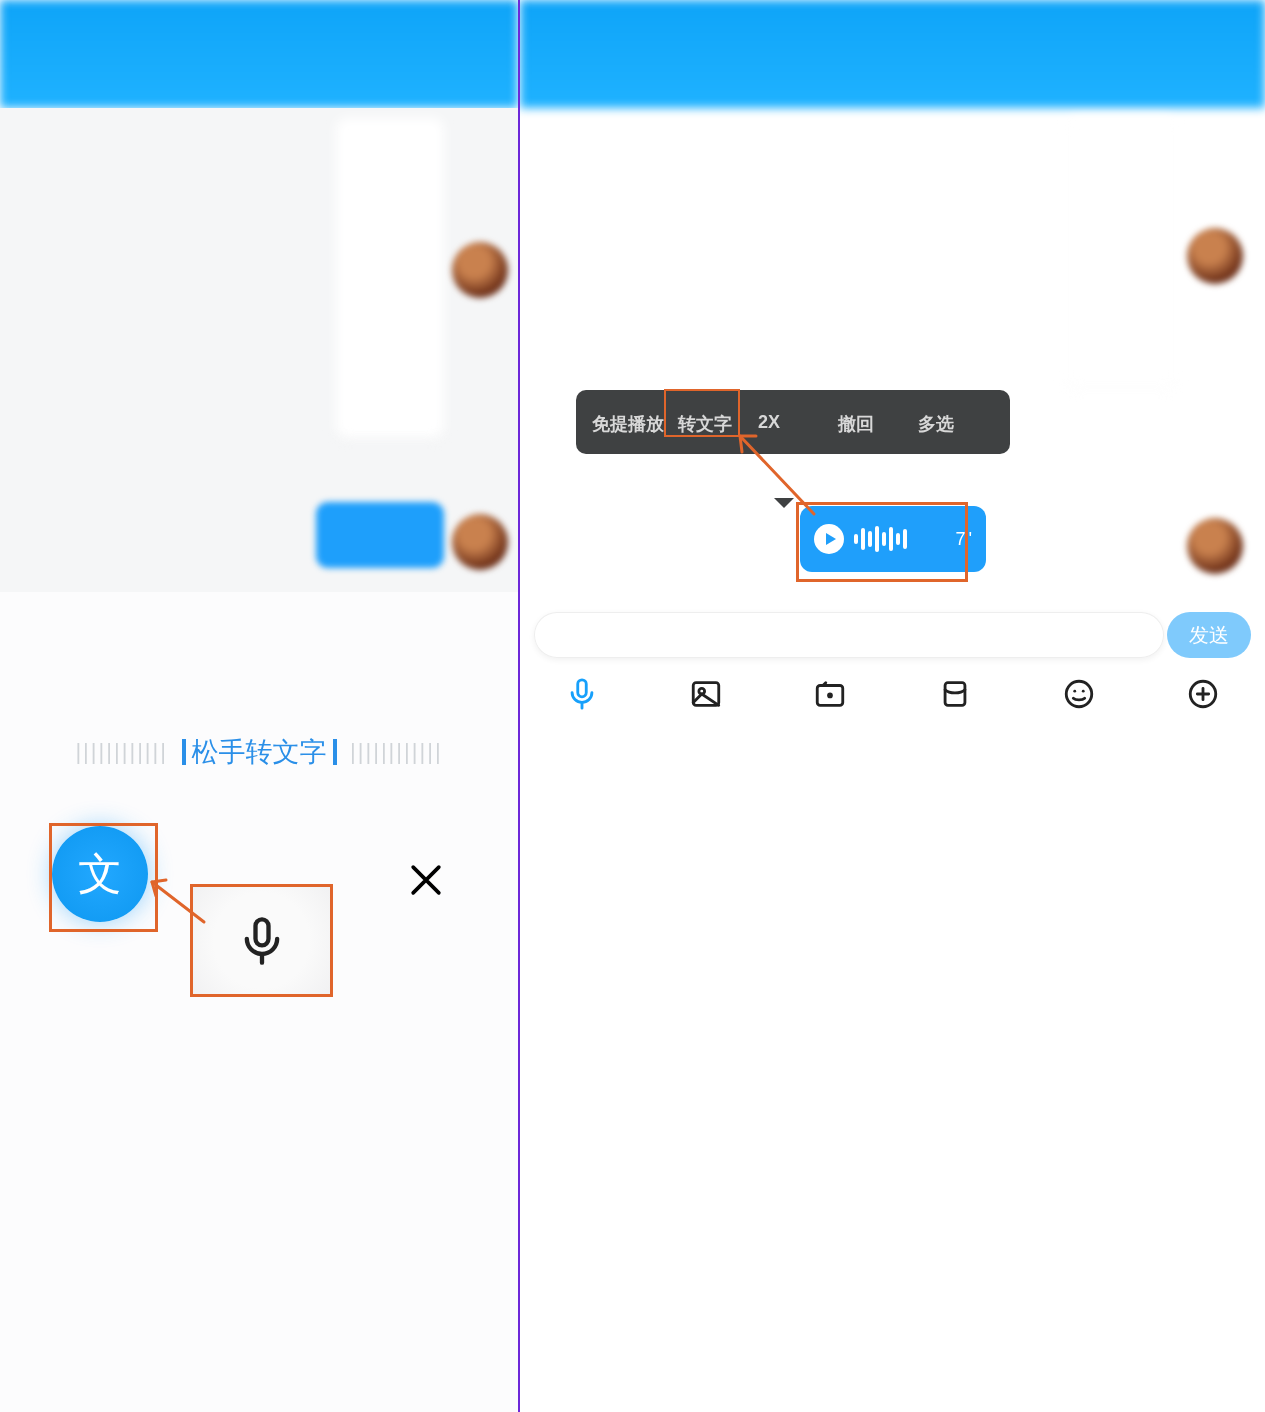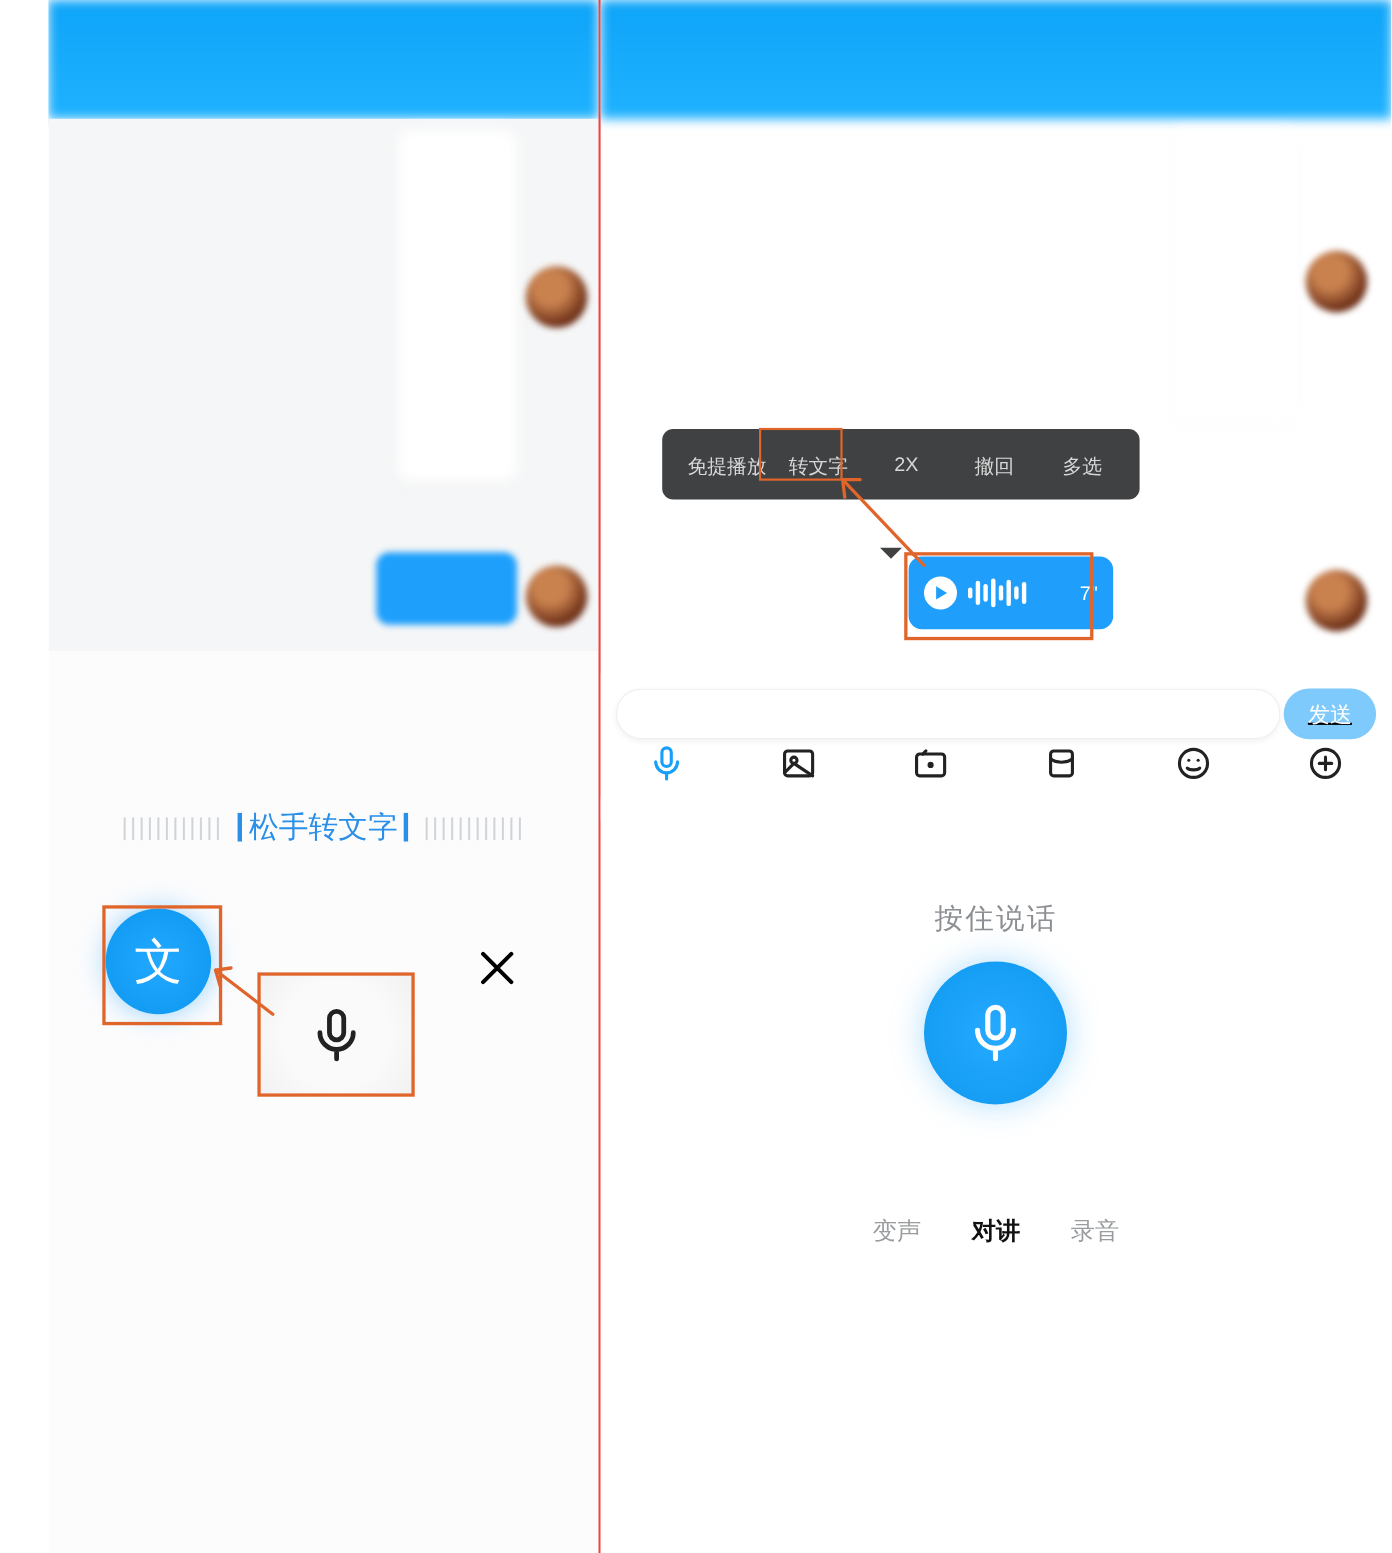--- a/index.html
+++ b/index.html
@@ -1,18 +1,18 @@
 <!DOCTYPE html>
 <html><head>
 <meta charset="utf-8">
 <style>
 body { margin:0; font-family:"PingFang SC","Microsoft YaHei",sans-serif; background:#fff; }
 .stage { width:1265px; height:1412px; position:relative; background:#fff; display:flex; }
 .pane { position:relative; overflow:hidden; }
-.pane-left { width:518px; height:100%; border-right:2px solid #ef4444;margin-left:44px; }
+.pane-left { width:518px; height:100%; border-right:2px solid #6d28d9; }
 .pane-right { width:745px; height:100%; }
 .header { position:absolute; left:0; top:0; right:0; height:108px; background:#18a6fb; filter:blur(5px); }
 .header:after { content:""; position:absolute; inset:0; background:linear-gradient(#0ea4f8,#1fb2ff); }
 .chatbg { position:absolute; left:0; right:0; top:108px; background:#f5f6f7; }
 .left .chatbg { bottom:820px; }
 .blur-msg { position:absolute; background:#fff; border-radius:10px; filter:blur(6px); box-shadow:0 1px 2px rgba(0,0,0,.05); }
 .avatar { width:56px; height:56px; border-radius:50%; background:radial-gradient(circle at 40% 35%, #c9814e 30%, #6b2e17 70%); filter:blur(3px); position:absolute; }
 .blue-bubble { position:absolute; background:#1e9ffb; border-radius:12px; filter:blur(3px); }
 
 
@@ -24,38 +24,38 @@
 .wen-box { position:absolute; left:49px; top:231px; width:103px; height:103px; border:3px solid #e0652b; pointer-events:none; }
 .x-btn { position:absolute; right:70px; top:266px; width:44px; height:44px; display:flex; align-items:center; justify-content:center; color:#000; font-size:40px; font-weight:400; }
 .mic-panel { position:absolute; left:190px; top:292px; width:137px; height:107px; border:3px solid #e0652b; display:flex; align-items:center; justify-content:center; background:radial-gradient(circle,#fafafa 55%,#f1f1f2 100%); }
 .mic-panel svg { width:52px; height:52px; }
 .arrow { position:absolute; pointer-events:none; }
 
 
 .right .chat-area { position:absolute; left:0; right:0; top:108px; bottom:0; }
 .context-menu { position:absolute; left:56px; top:282px; width:402px; background:#3f4142; border-radius:10px; padding:18px 16px 14px; color:#d8d8d8; font-size:18px; }
 .context-menu .row { display:flex; }
-.context-menu .item { flex:none; text-align:center; padding:4px 0; }
+.context-menu .item { flex:none; text-align:left; padding:4px 0;font-weight:bold; }
 .context-menu .r1 .item { width:80px; }
 .context-menu .r1 .item:nth-child(1){ width:86px; }
 .context-menu .r2 { margin-top:18px; }
 .context-menu .r2 .item { width:80px; }
 .menu-hi { position:absolute; border:2px solid #e0652b; left:144px; top:281px; width:72px; height:44px; pointer-events:none; }
 .menu-tail { position:absolute; left:254px; top:390px; width:0; height:0; border-left:10px solid transparent; border-right:10px solid transparent; border-top:10px solid #3f4142; }
 
 .voice-msg { position:absolute; left:280px; top:398px; width:158px; height:66px; background:#1f9ffb; border-radius:12px; display:flex; align-items:center; padding:0 14px; gap:10px; color:#fff; }
 .voice-box { position:absolute; left:276px; top:394px; width:166px; height:74px; border:3px solid #e0652b; pointer-events:none; }
 .play-circ { width:30px; height:30px; border-radius:50%; background:#fff; display:flex; align-items:center; justify-content:center; }
 .play-circ:before { content:""; border-left:10px solid #1f9ffb; border-top:6px solid transparent; border-bottom:6px solid transparent; margin-left:3px; }
 .wave { display:flex; gap:3px; align-items:center; }
 .wave span { width:4px; background:#fff; border-radius:2px; }
 .dur { font-size:18px; margin-left:auto; }
 .avatar-r { width:56px; height:56px; border-radius:50%; position:absolute; right:22px; top:410px; background:radial-gradient(circle at 40% 35%, #c9814e 30%, #6b2e17 70%); filter:blur(3px); }
 
-.input-zone { position:absolute; left:0; right:0; top:504px; height:120px; background:#fff; display:flex; align-items:flex-start; padding:14px 14px 0; gap:3px;text-decoration:underline; }
+.input-zone { position:absolute; left:0; right:0; top:490px; height:120px; background:#fff; display:flex; align-items:flex-start; padding:14px 14px 0; gap:3px; }
 .text-input { flex:1; height:46px; background:#fff; border-radius:23px; box-shadow:0 0 0 1px #eee inset, 0 2px 6px rgba(0,0,0,.06); }
 .send-btn { height:46px; padding:0 22px; border-radius:23px; background:#7fcafc; color:#fff; font-size:20px; display:flex; align-items:center; }
 
 .toolbar { position:absolute; left:0; right:0; top:556px; height:60px; display:flex; justify-content:space-around; align-items:center; }
 .toolbar .ticon { width:34px; height:34px; color:#222; }
 .toolbar .ticon.active { color:#17a0fb; }
 .toolbar svg { width:100%; height:100%; }
 
 .right-lower { position:absolute; left:0; right:0; top:616px; bottom:0; background:#fff; }
 .hold-label { position:absolute; left:0; right:0; top:94px; text-align:center; color:#8c8f93; font-size:26px; letter-spacing:2px; font-family:"Songti SC","SimSun",serif; }
@@ -179,29 +179,15 @@
               <circle cx="9" cy="10" r="1" fill="currentColor" stroke="none"></circle>
               <circle cx="15" cy="10" r="1" fill="currentColor" stroke="none"></circle>
               <path d="M8 15c1.5 1.5 6.5 1.5 8 0"></path>
             </svg></div>
         <div class="ticon"><svg viewBox="0 0 24 24">
               <circle cx="12" cy="12" r="9"></circle>
               <path d="M12 8v8M8 12h8"></path>
             </svg></div>
       </div>
 
-      <div class="right-lower">
-        <div class="hold-label">按住说话</div>
-        <div class="big-mic">
-          <svg viewBox="0 0 24 24" style="color:#fff">
-              <rect x="9" y="2" width="6" height="12" rx="3"></rect>
-              <path d="M5 11a7 7 0 0 0 14 0M12 18v4"></path>
-            </svg>
-        </div>
-        <div class="modes">
-          <div class="m">变声</div>
-          <div class="m active">对讲</div>
-          <div class="m">录音</div>
-        </div>
-      </div>
     </div>
   </div>
 </div>
 
 </body></html>

